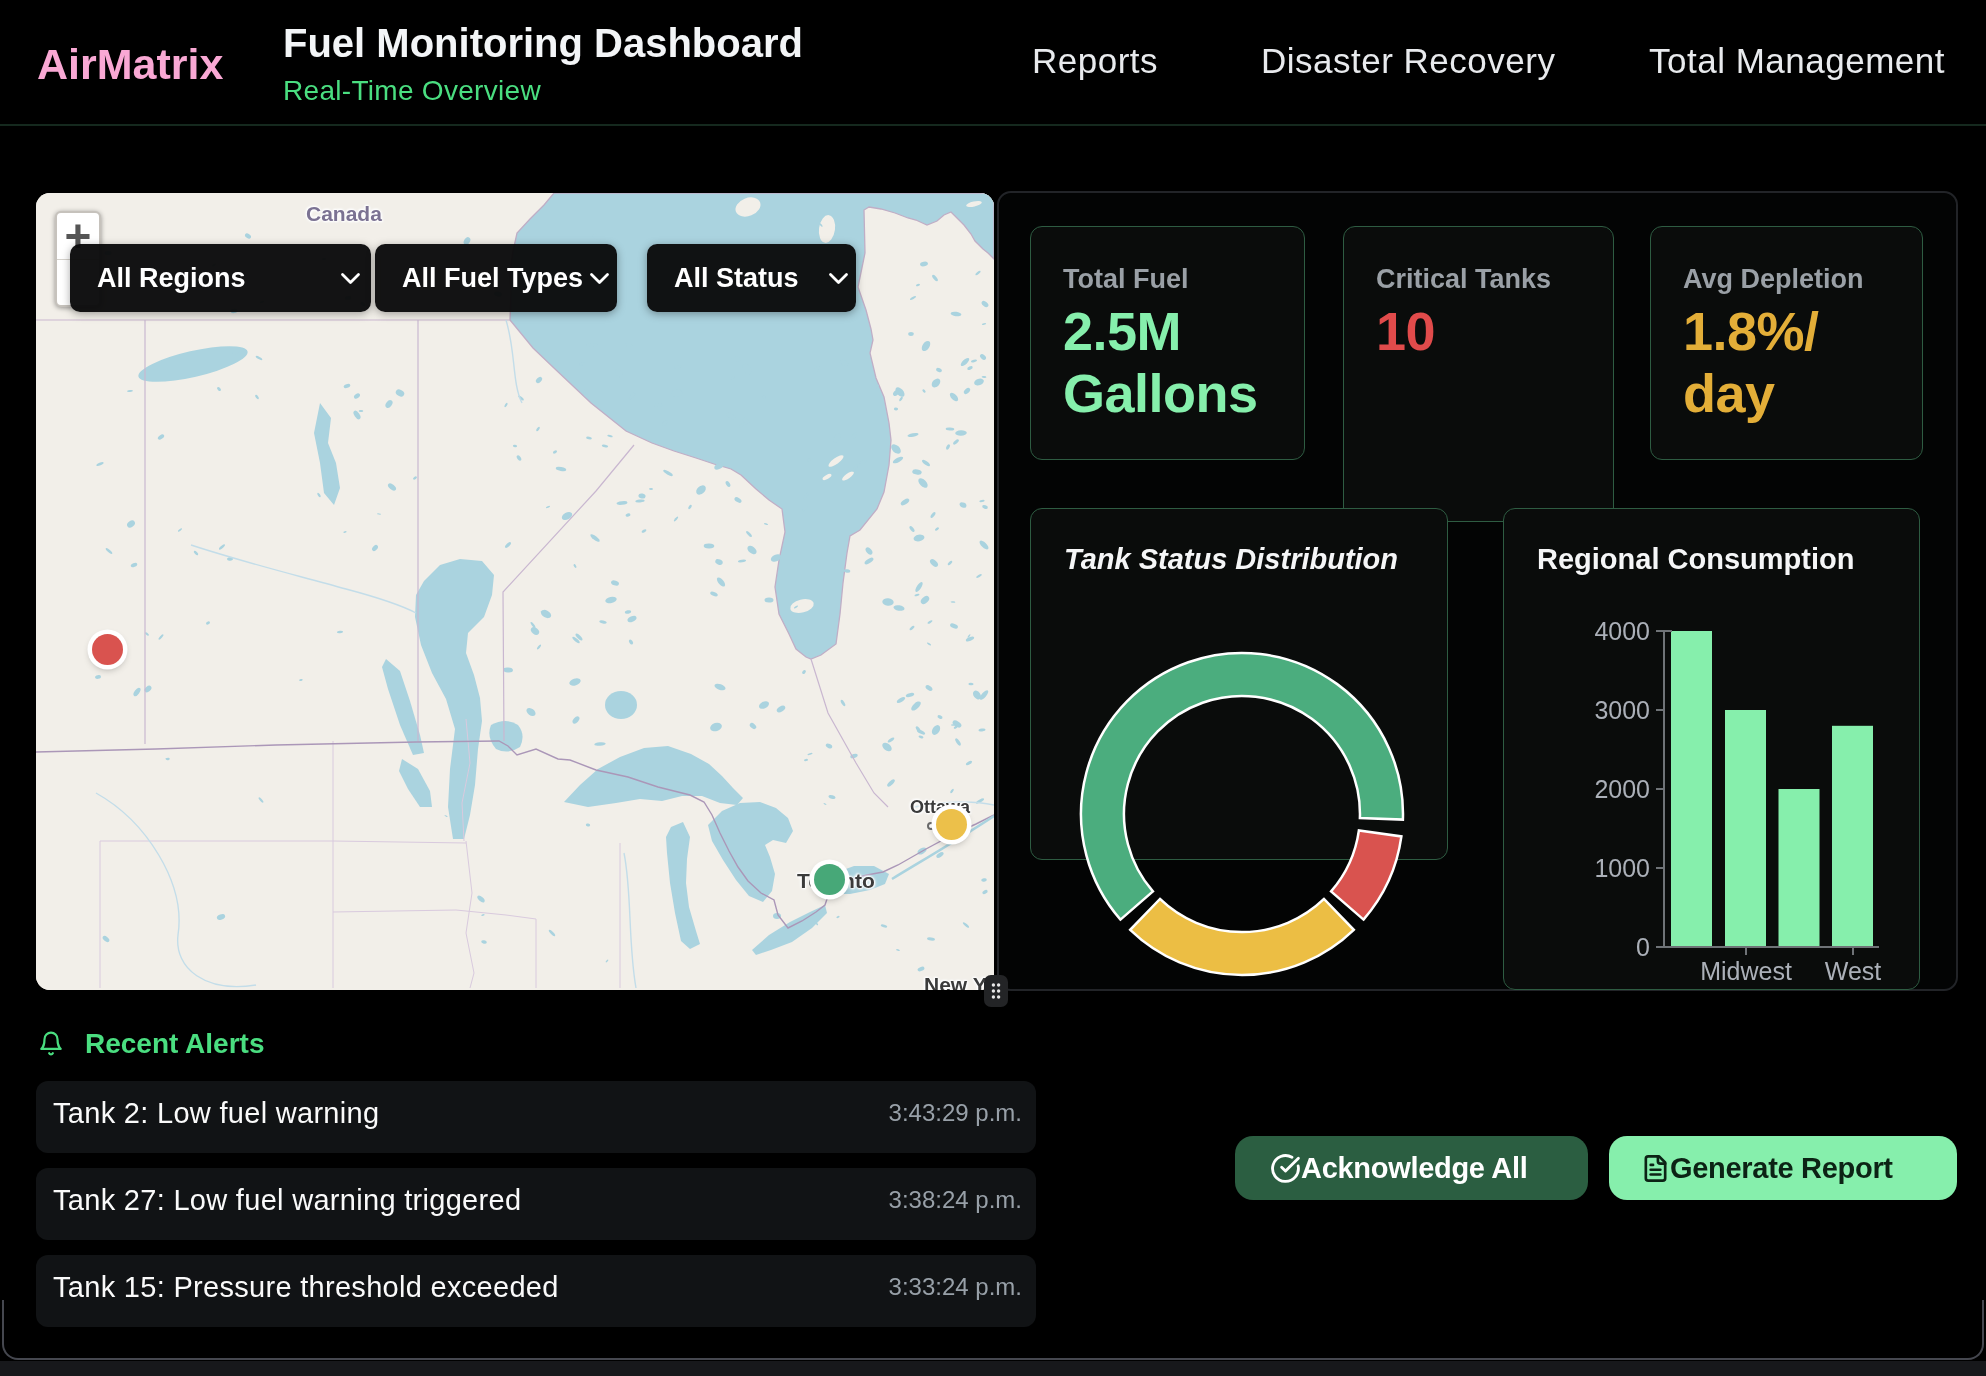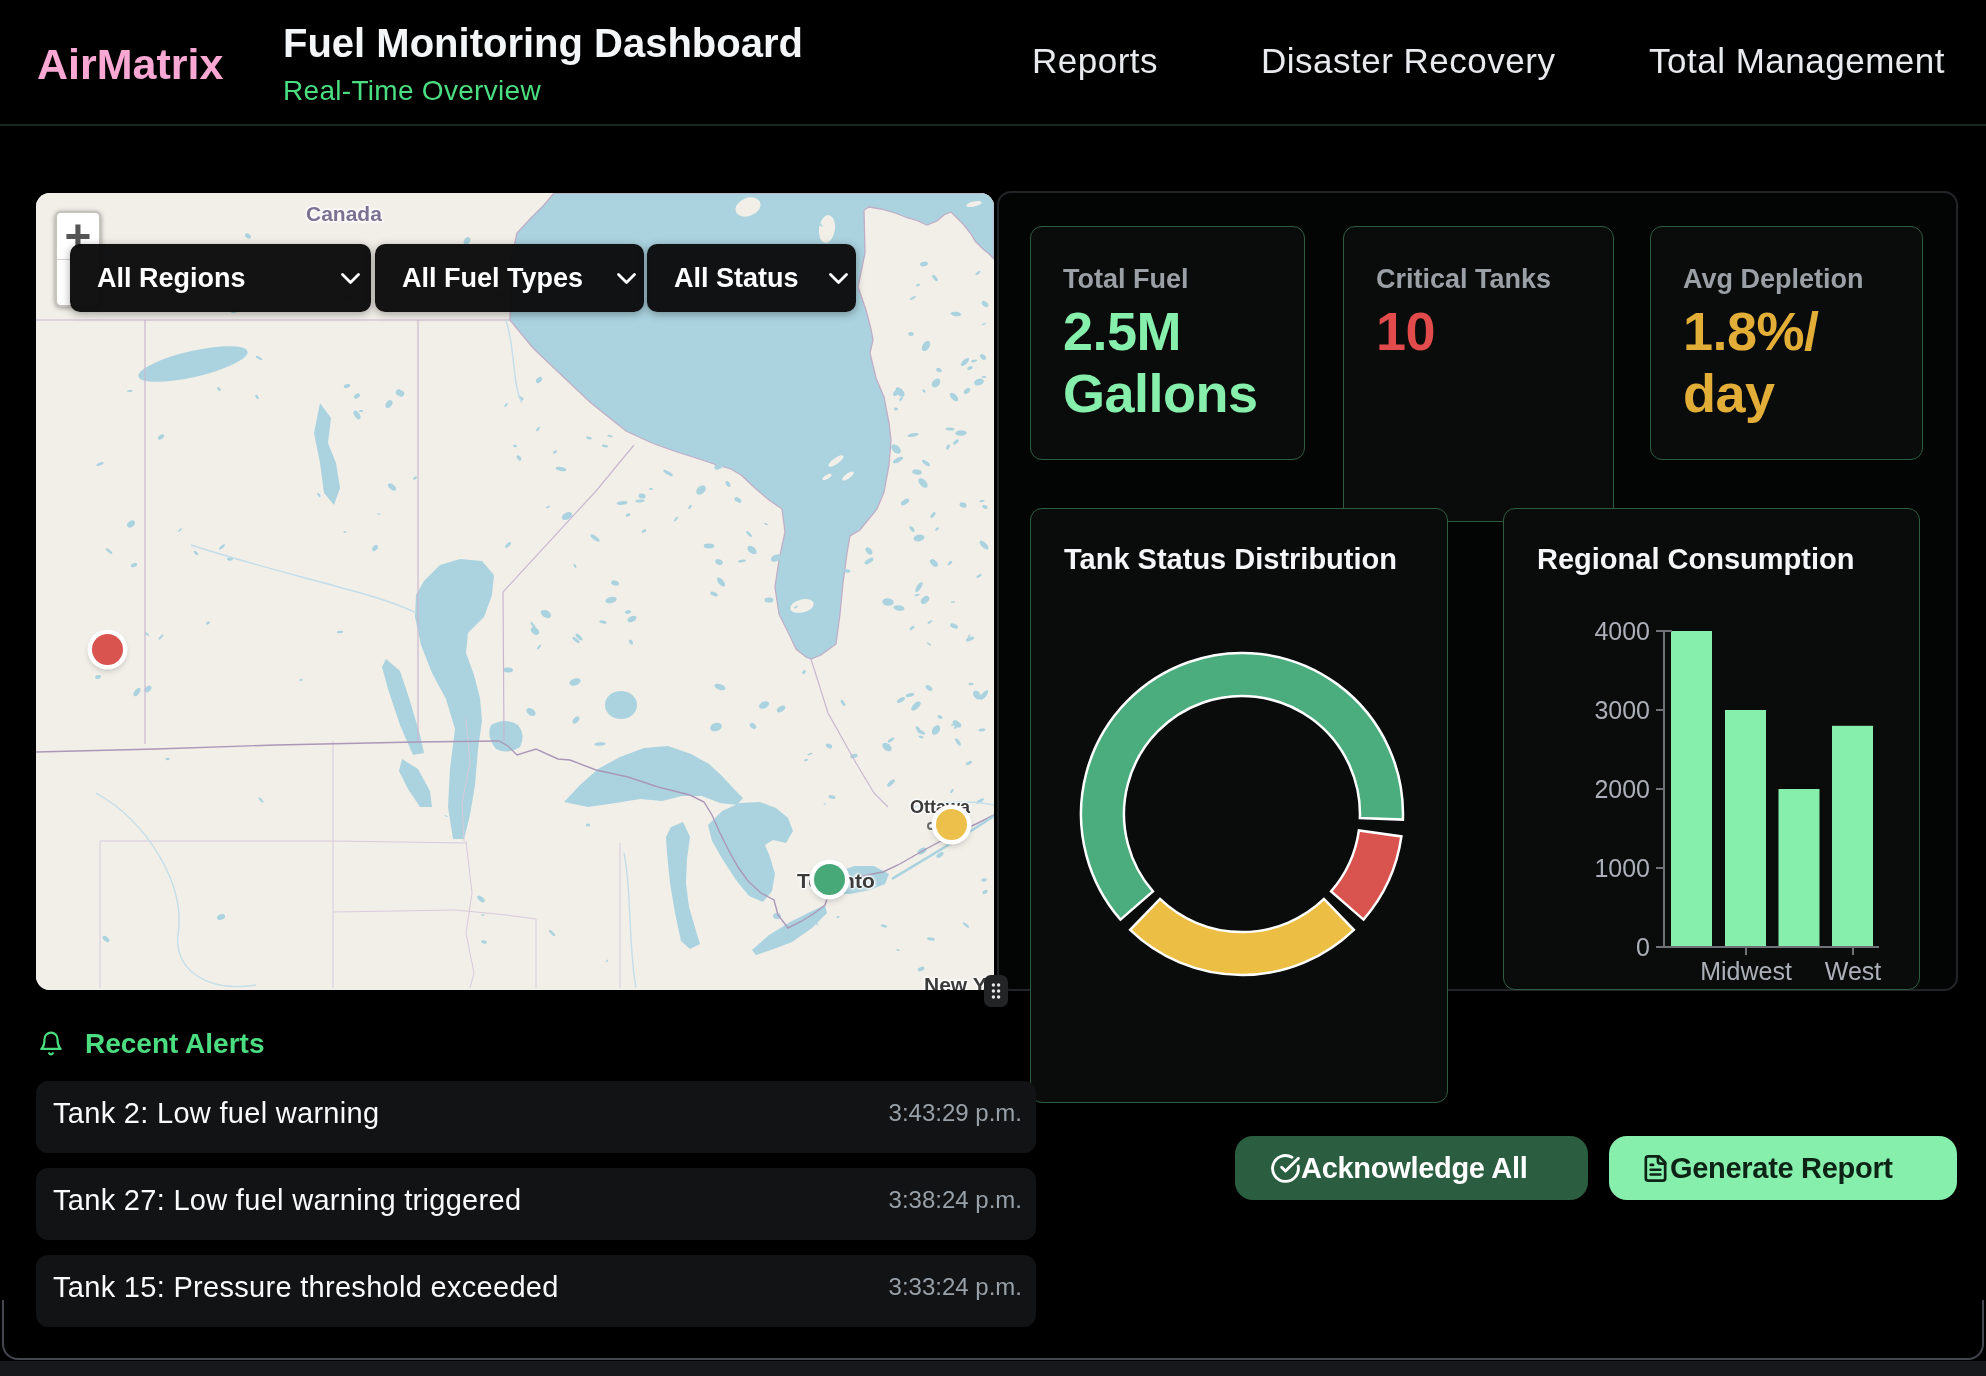--- a/index.html
+++ b/index.html
@@ -25,21 +25,21 @@
   .mlabel { color:#3b3b3b; font-weight:700; white-space:nowrap; text-shadow:0 0 2px #fff,0 0 3px #fff,0 0 4px #fff,1px 1px 2px #fff,-1px -1px 2px #fff; z-index:3; }
 
   
   .rpanel { left:997px; top:191px; width:961px; height:800px; border:2px solid #222428; border-radius:14px; background:#030404; }
   .card { border:1.5px solid #2e5c42; border-radius:12px; background:#0a0c0b; }
   .stat1 { left:1030px; top:226px; width:275px; height:234px; }
   .stat2 { left:1343px; top:226px; width:271px; height:296px; }
   .stat3 { left:1650px; top:226px; width:273px; height:234px; }
   .slabel { left:32px; top:37px; font-size:27px; font-weight:700; color:#9aa0a6; position:absolute; }
   .sval { left:32px; top:73px; font-size:54px; font-weight:700; line-height:62px; letter-spacing:-0.5px; position:absolute; }
-  .chart1 { left:1030px; top:508px; width:418px; height:595px; }
+  .chart1 { left:1030px; top:508px; width:418px; height:352px;font-style:italic; }
   .chart2 { left:1503px; top:508px; width:417px; height:482px; }
   .ctitle { position:absolute; left:33px; top:34px; font-size:29px; font-weight:700; color:#f5f6f7; }
 
   
   .grip { left:984px; top:975px; width:24px; height:32px; border-radius:7px; background:#232426; z-index:8; }
 
   
   .ralerts { left:85px; top:1028px; font-size:28px; font-weight:700; color:#4ade80; }
   .arow { left:36px; width:1000px; height:72px; background:#111315; border-radius:12px; display:flex; align-items:center; justify-content:space-between; padding:0 14px 8px 17px; }
   .arow .at { font-size:29px; color:#fafafa; letter-spacing:0.3px; }
@@ -398,21 +398,21 @@
     <div class="abs zoomctl">
       <div class="zplus">+</div>
       <div class="zdiv"></div>
     </div>
     <div class="abs pill" style="left:34px; width:301px; padding-right:10px;">
       <span>All Regions</span>
       <svg width="21" height="13" viewBox="0 0 21 13" fill="none">
         <path d="M2.5 2.5 L10.5 10.5 L18.5 2.5" stroke="#fff" stroke-width="2.8" stroke-linecap="round" stroke-linejoin="round"></path>
       </svg>
     </div>
-    <div class="abs pill" style="left:339px; width:269px;">
+    <div class="abs pill" style="left:339px; width:242px;">
       <span>All Fuel Types</span>
       <svg width="21" height="13" viewBox="0 0 21 13" fill="none">
         <path d="M2.5 2.5 L10.5 10.5 L18.5 2.5" stroke="#fff" stroke-width="2.8" stroke-linecap="round" stroke-linejoin="round"></path>
       </svg>
     </div>
     <div class="abs pill" style="left:611px; width:209px;">
       <span>All Status</span>
       <svg width="21" height="13" viewBox="0 0 21 13" fill="none">
         <path d="M2.5 2.5 L10.5 10.5 L18.5 2.5" stroke="#fff" stroke-width="2.8" stroke-linecap="round" stroke-linejoin="round"></path>
       </svg>

